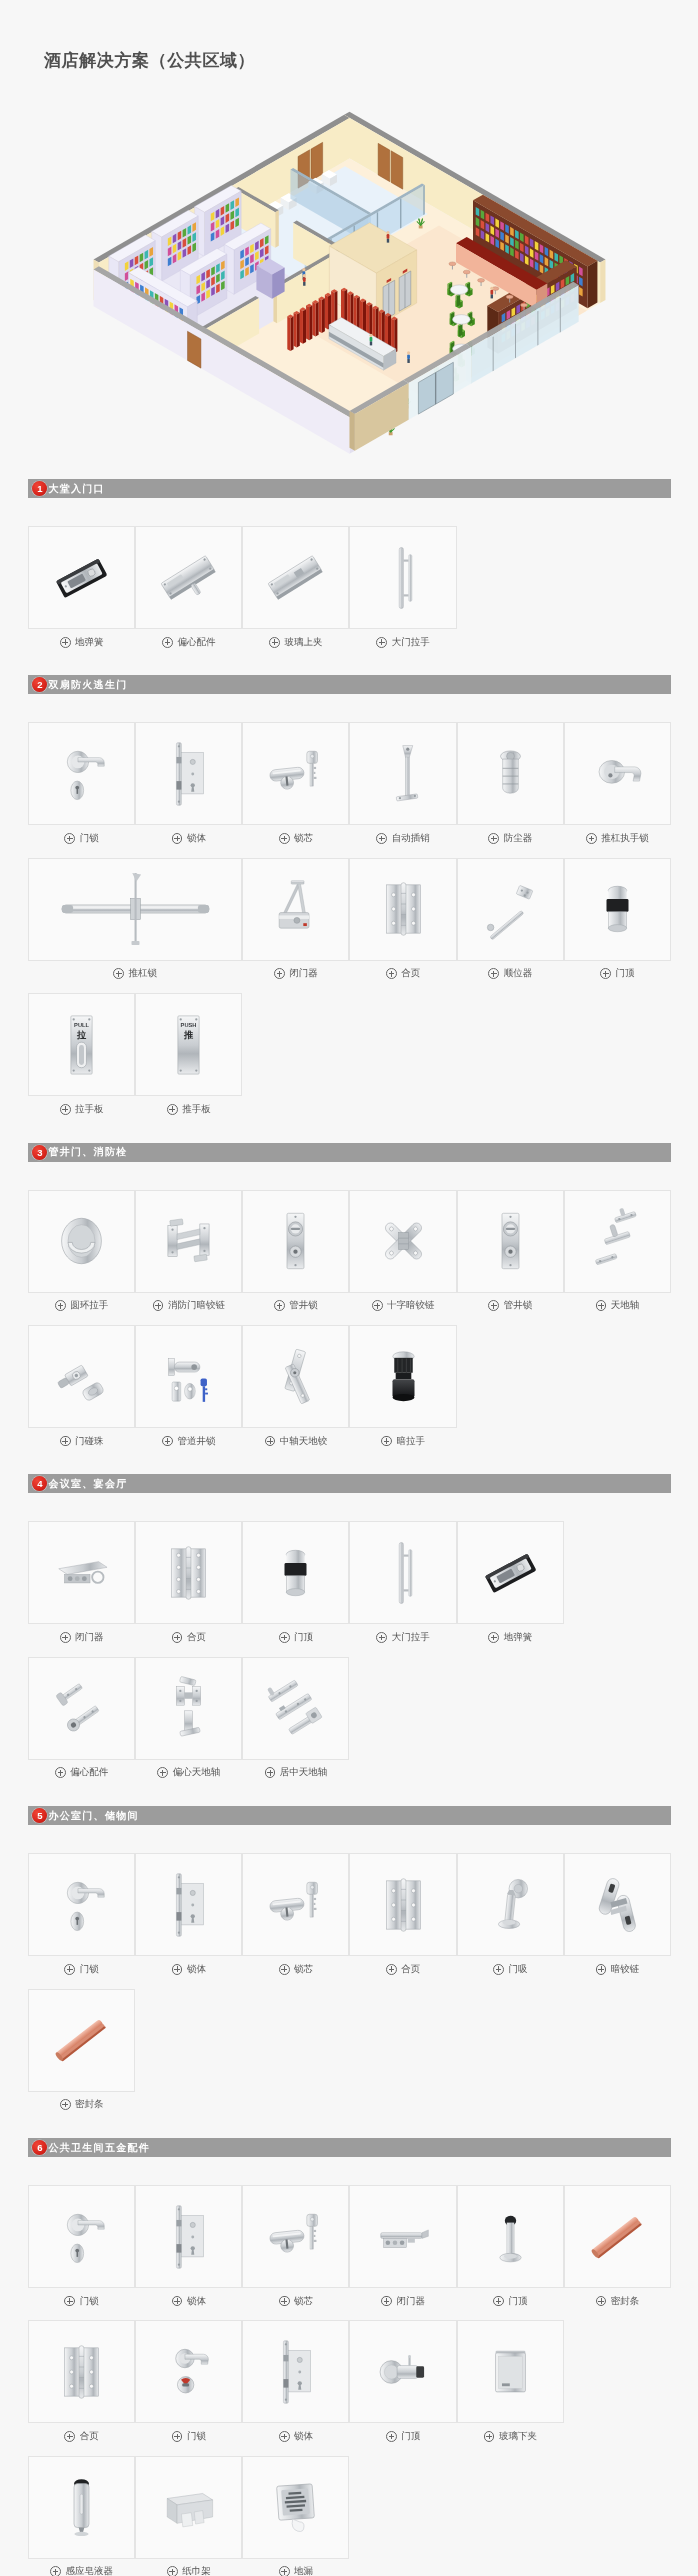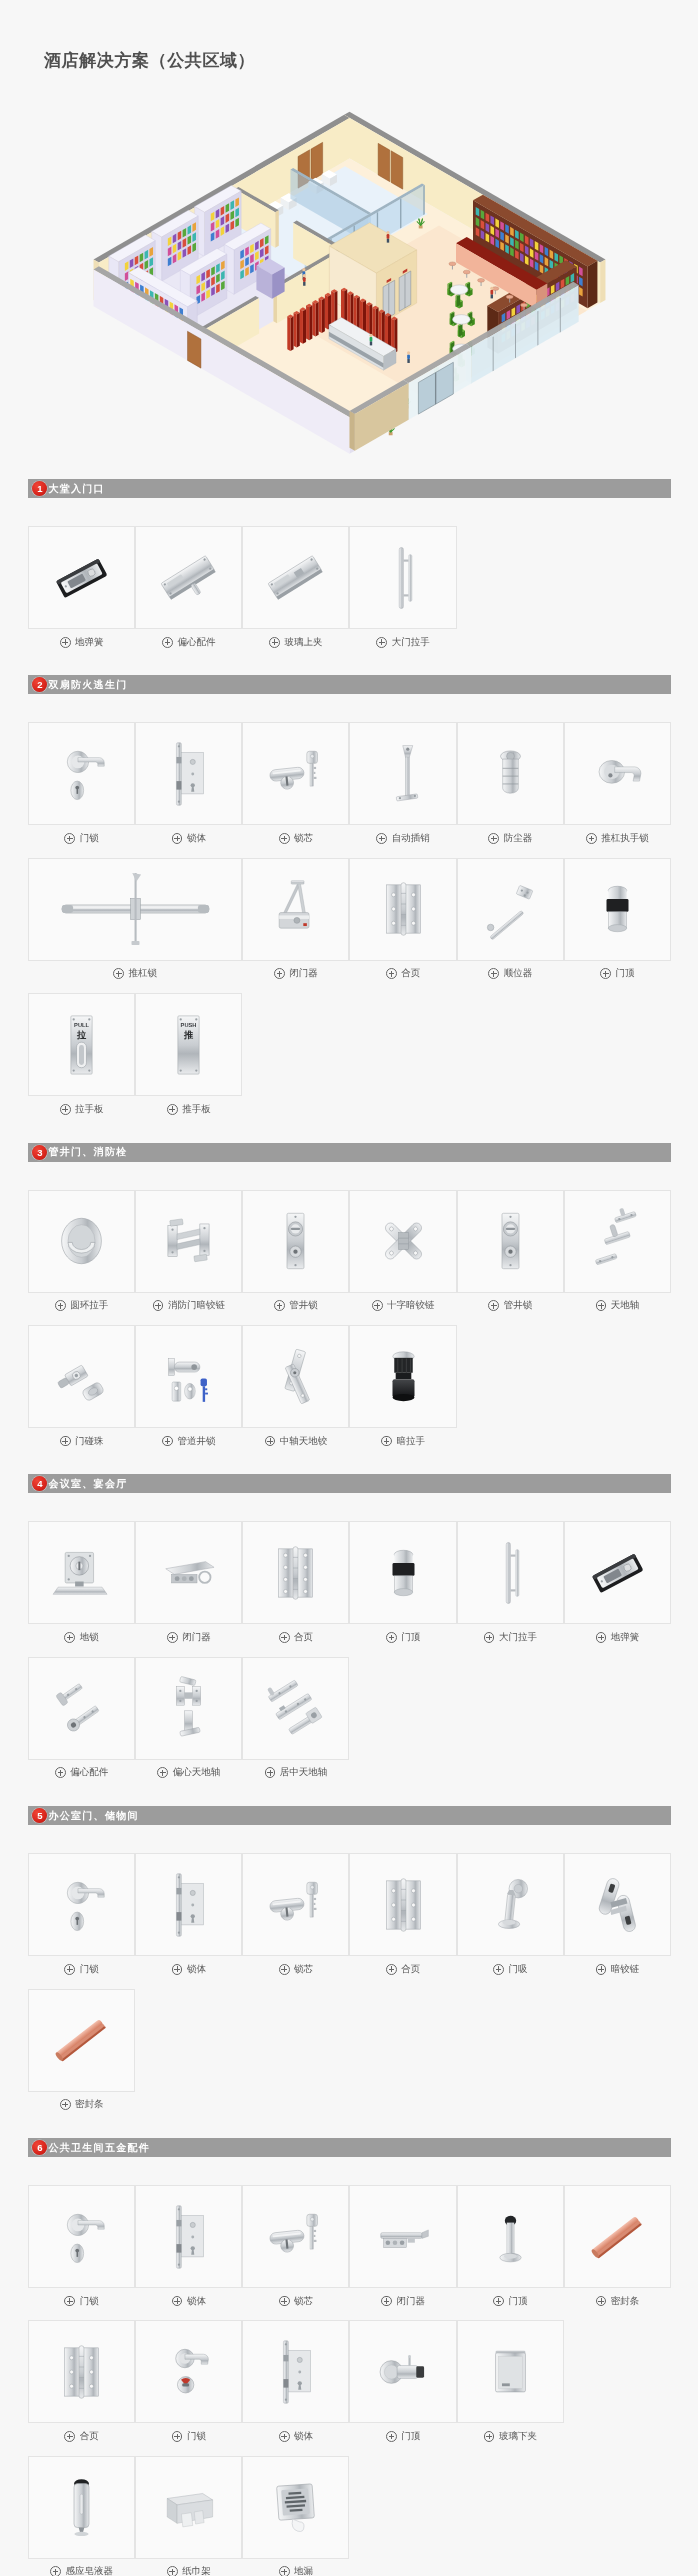--- a/index.html
+++ b/index.html
@@ -1161,39 +1161,20 @@
         </div>
   </section>
 
   <section class="sec">
     <div class="sec-head">
       <span class="badge">4</span>
       <span class="sec-title">会议室、宴会厅</span>
     </div>
     <div class="sec-body">
           <div class="row">
-  <div class="item">
-    <div class="card">
-                <svg viewBox="0 0 100 100">
-                  <rect x="27" y="21" width="40" height="43" rx="2" fill="#dfe2e4" stroke="#a6abb0" stroke-width="0.8"></rect>
-                  <circle cx="32" cy="26" r="1.6" fill="#9aa0a5"></circle>
-                  <circle cx="62" cy="26" r="1.6" fill="#9aa0a5"></circle>
-                  <circle cx="32" cy="59" r="1.6" fill="#9aa0a5"></circle>
-                  <circle cx="47" cy="40" r="13" fill="url(#gM)" stroke="#8f959a" stroke-width="0.8"></circle>
-                  <circle cx="47" cy="40" r="5" fill="#e8eaec" stroke="#8f959a" stroke-width="0.6"></circle>
-                  <rect x="45.6" y="34" width="2.8" height="12" fill="#6f7478"></rect>
-                  <rect x="41" y="62" width="12" height="7" fill="#9aa0a5"></rect>
-                  <polygon points="17,70 79,70 86,80 10,80" fill="url(#gMv)" stroke="#a6abb0" stroke-width="0.7"></polygon>
-                </svg>
-              </div>
-    <div class="lbl">
-      <span class="plus"></span>
-      <span class="lbl-t">地锁</span>
-    </div>
-  </div>
 
   <div class="item">
     <div class="card">
                 <svg viewBox="0 0 100 100">
                   <polygon points="18,44 74,34 86,42 30,52" fill="url(#gM)" stroke="#a6abb0" stroke-width="0.7"></polygon>
                   <rect x="26" y="52" width="36" height="12" fill="#c3c7cb" stroke="#9aa0a5" stroke-width="0.6"></rect>
                   <circle cx="34" cy="58" r="3.4" fill="#9aa0a5"></circle>
                   <circle cx="44" cy="58" r="3.4" fill="#aeb3b7"></circle>
                   <circle cx="54" cy="58" r="3.4" fill="#9aa0a5"></circle>
                   <circle cx="73" cy="56" r="8" fill="none" stroke="#b7bcc0" stroke-width="2.6"></circle>

